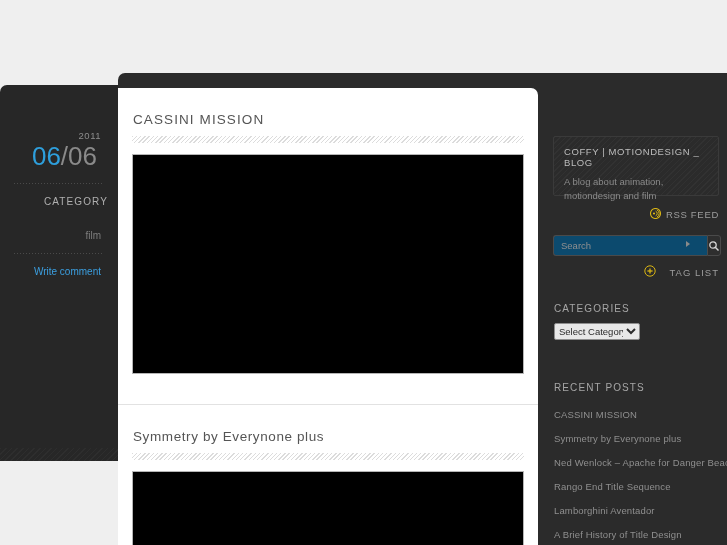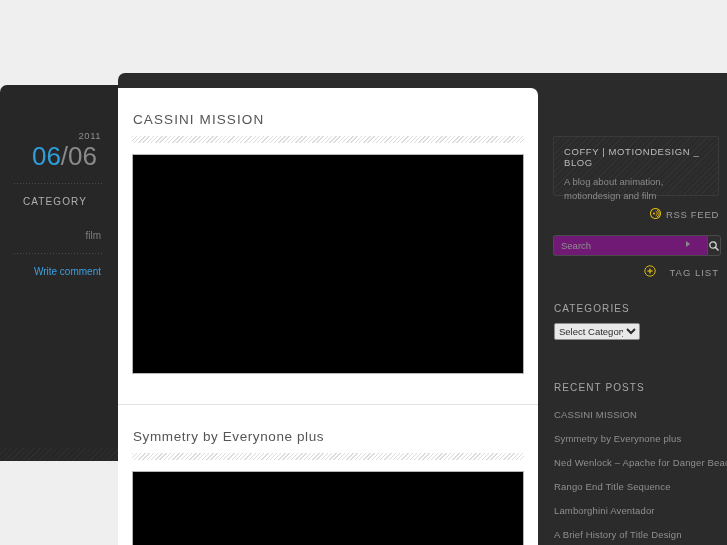--- a/index.html
+++ b/index.html
@@ -69,21 +69,21 @@
   }
   .m-year { font-size:9.5px; color:#8d8d8d; padding-right:17px; letter-spacing:.5px; }
   .m-date { font-size:26px; padding-right:21px; line-height:30px; letter-spacing:0px; }
   .m-date .d-day { font-weight:400; }
   .m-date .d-mon { color:#8a8a8a; font-weight:400; }
   .m-sep {
     margin:12px 14px 12px 14px; height:1px;
     background-image:repeating-linear-gradient(to right,
       #4a4a4a 0px, #4a4a4a 1px, transparent 1px, transparent 3px);
   }
-  .m-cat-label { font-size:10px; color:#b0b0b0; letter-spacing:1.1px; padding-right:31px; }
+  .m-cat-label { font-size:10px; color:#b0b0b0; letter-spacing:1.1px; padding-right:10px; }
   .m-cat-value { font-size:10px; color:#7d7d7d; padding-right:17px; margin-top:23px; }
   .m-comment { font-size:10px; color:#3b9fe0; padding-right:17px; cursor:pointer; }
 
   
   #content {
     position:absolute; left:118px; top:88px; width:420px; height:457px;
     background:#ffffff; border-top-right-radius:7px; overflow:hidden;
   }
   .post { position:relative; width:420px; }
   .post-title {
@@ -110,21 +110,21 @@
       rgba(255,255,255,.030) 0px, rgba(255,255,255,.030) 1px,
       rgba(0,0,0,0) 1px, rgba(0,0,0,0) 4px);
     padding:9px 10px 0 10px;
   }
   #about-title { font-size:9.5px; color:#bdbdbd; letter-spacing:.6px; }
   #about-desc { font-size:9.5px; color:#8a8a8a; line-height:14px; margin-top:7px; }
   #rss { position:absolute; right:8px; top:117px; display:flex; align-items:center; gap:5px; cursor:pointer; }
   #rss .rss-label { font-size:9.5px; color:#9d9d9d; letter-spacing:.7px; }
   #search-row { position:absolute; left:7px; top:147px; width:166px; height:21px; display:flex; }
   #search-input {
-    flex:1; height:21px; background:#701a75; border:1px solid #4a4a4a; border-right:none;
+    flex:1; height:21px; background:#0c4a6e; border:1px solid #4a4a4a; border-right:none;
     border-top-left-radius:3px; border-bottom-left-radius:3px;
     color:#9a9a9a; font-size:9.5px; font-family:"Liberation Sans", sans-serif;
     padding:0 14px 0 7px; outline:none;
   }
   #search-input::placeholder { color:#8f8f8f; }
   #search-caret {
     position:absolute; right:29px; top:6px; width:0; height:0;
     border-top:3px solid transparent; border-bottom:3px solid transparent;
     border-left:4px solid #8a8a8a;
   }

